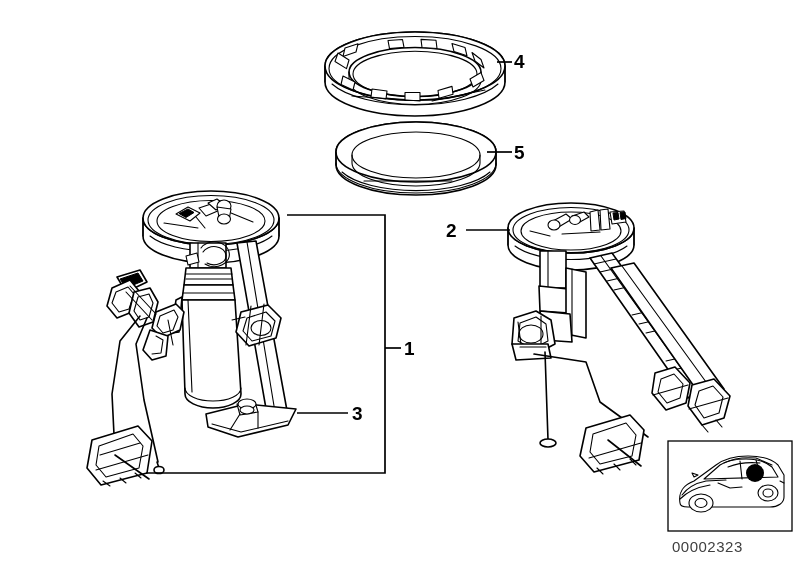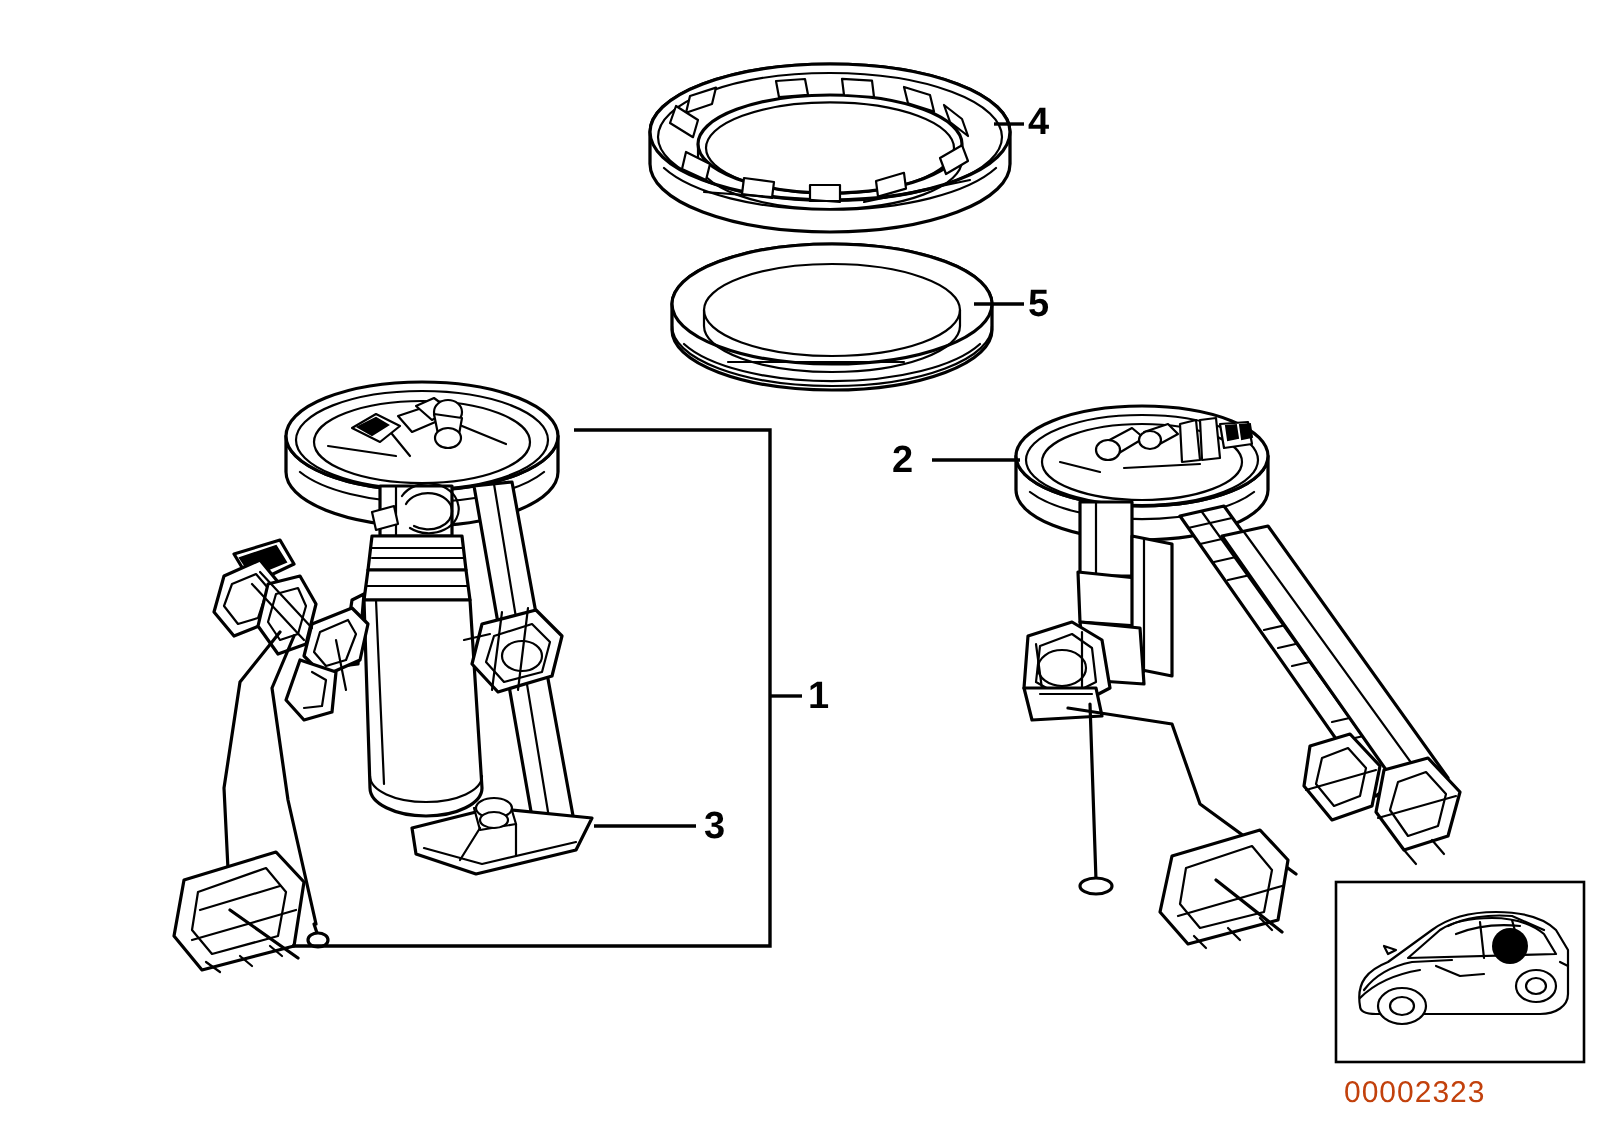--- a/index.html
+++ b/index.html
@@ -31,21 +31,21 @@
     line-height: 1;
     user-select: none;
   }
   #diagram-number {
     position: absolute;
     left: 672px;
     top: 538px;
     font-family: "Liberation Sans", sans-serif;
     font-size: 15px;
     letter-spacing: 0.5px;
-    color: #c2410c;
+    color: #404040;
   }
 </style>
 </head>
 <body>
 
 <div id="sheet">
 
   <svg width="800" height="565" viewBox="0 0 800 565">
     <defs>
       <style>

